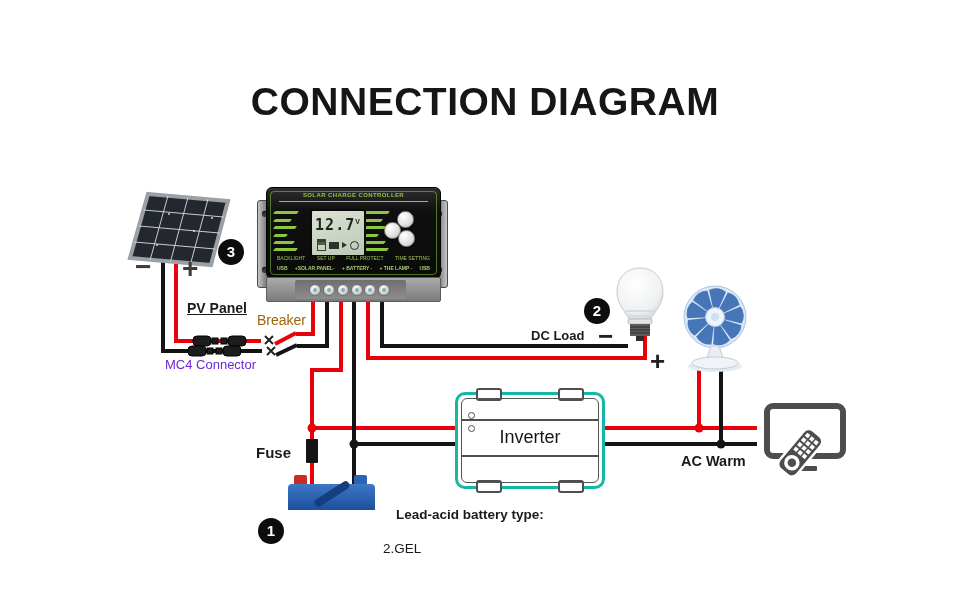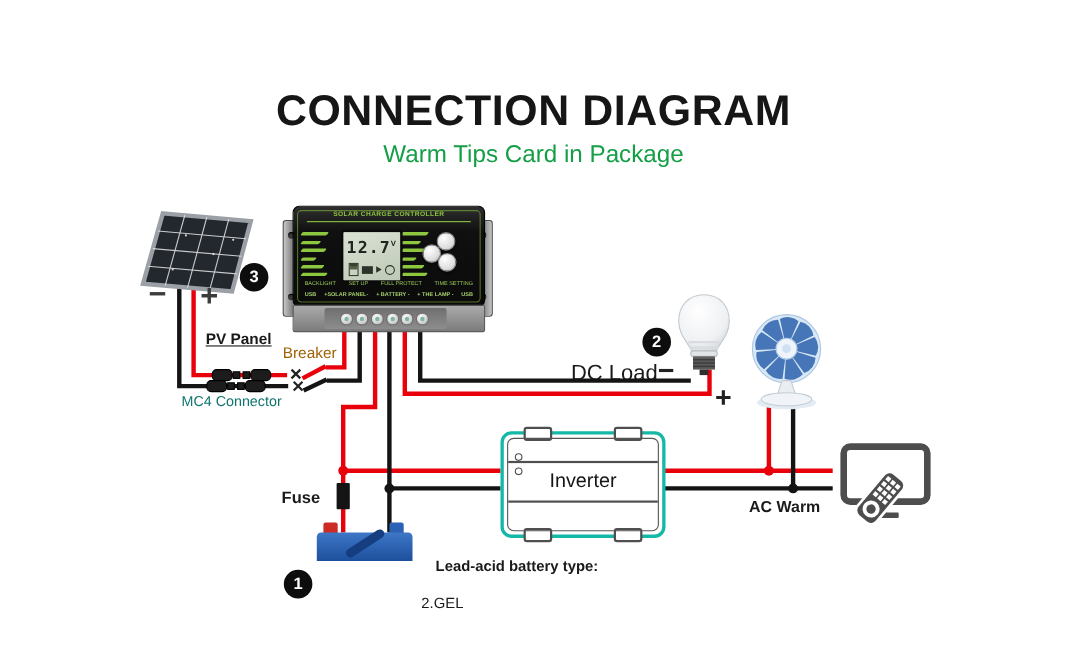--- a/index.html
+++ b/index.html
@@ -65,21 +65,20 @@
          background:linear-gradient(180deg,#fdfdfc,#e9e9e6);border-radius:0 0 4px 4px;}
   .bbody div{margin-top:12px;text-align:center;color:#9a9a9a;font-size:13px;}
   .hdr{position:absolute;left:0;width:970px;text-align:center;}
 </style>
 </head>
 <body>
 
 <div id="stage">
 
   <div class="hdr" style="top:40px;font-size:39px;font-weight:bold;letter-spacing:.5px;color:#161616;">CONNECTION DIAGRAM</div>
-  <div class="hdr" style="top:87px;font-size:22px;color:#149e46;">Warm Tips Card in Package</div>
 
   <svg class="abs" style="left:0;top:0;z-index:1;" width="970" height="600" viewBox="0 0 970 600">
     <g fill="none" stroke="#e8000b" stroke-width="4">
       <polyline points="176,220 176,301 261,301"></polyline>
       <line x1="275" y1="304" x2="296" y2="293"></line>
       <polyline points="296,294 313,294 313,254"></polyline>
       <polyline points="341,254 341,330 312,330 312,444"></polyline>
       <line x1="312" y1="388" x2="455" y2="388"></line>
       <polyline points="368,254 368,318 645,318 645,296"></polyline>
       <line x1="604" y1="388" x2="757" y2="388"></line>
@@ -200,24 +199,24 @@
       <span class="tscrew" style="left:42px"></span>
       <span class="tscrew" style="left:56px"></span>
       <span class="tscrew" style="left:70px"></span>
       <span class="tscrew" style="left:84px"></span>
       <span class="tscrew" style="left:97px"></span>
       <span class="tscrew" style="left:111px"></span>
     </div>
   </div>
 
   <div class="lbl" style="left:257px;top:272px;font-size:14px;color:#a16207;">Breaker</div>
-  <div class="lbl" style="left:165px;top:317px;font-size:13px;color:#0f766e;">MC4 Connector</div>
+  <div class="lbl" style="left:165px;top:317px;font-size:13px;color:#6d28d9;">MC4 Connector</div>
   <div class="lbl" style="left:256px;top:404px;font-size:15px;font-weight:bold;">Fuse</div>
 
-  <div class="lbl" style="left:519px;top:288px;font-size:20px;font-weight:normal;">DC Load</div>
+  <div class="lbl" style="left:531px;top:288px;font-size:13px;font-weight:bold;">DC Load</div>
   <div class="lbl" style="left:598px;top:281px;font-size:26px;font-weight:bold;color:#222;">−</div>
   <div class="lbl" style="left:650px;top:306px;font-size:26px;font-weight:bold;color:#222;">+</div>
   <div class="step" style="left:584px;top:258px;z-index:4;">2</div>
 
   <svg class="abs" style="left:613px;top:226px;z-index:3;" width="54" height="78" viewBox="0 0 54 78">
     <defs>
       <radialGradient id="bulbg" cx="40%" cy="30%" r="80%">
         <stop offset="0%" stop-color="#ffffff"></stop>
           <stop offset="70%" stop-color="#eef0f2"></stop>
           <stop offset="100%" stop-color="#cfd4d8"></stop>

